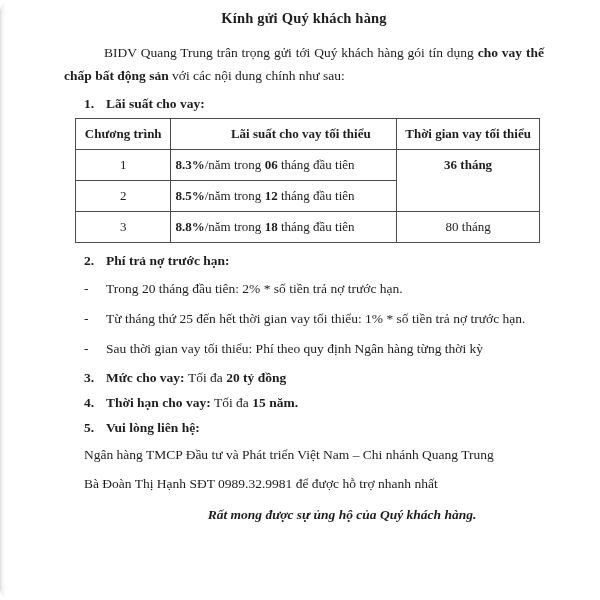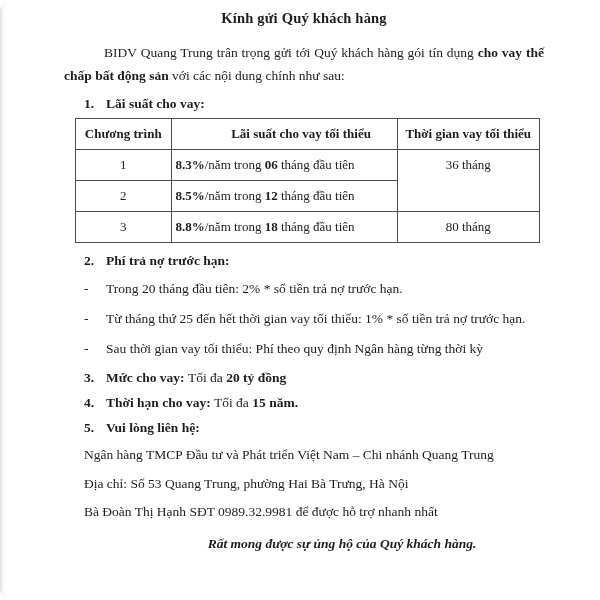--- a/index.html
+++ b/index.html
@@ -60,20 +60,21 @@
   .rates-table th {
     font-weight: bold;
     font-size: 13px;
   }
   .rates-table td.rate-cell {
     text-align: left;
   }
   .rates-table td.term-span {
     vertical-align: top;
     padding-top: 7px;
+    font-weight: bold;
   }
   .bullet {
     display: flex;
     align-items: baseline;
     margin: 11px 0;
     line-height: 1.4;
   }
   .bullet .dash {
     flex: 0 0 22px;
     margin-left: 20px;
@@ -157,18 +158,17 @@
     <span class="num">4.</span>
     <span><span>Thời hạn cho vay:</span> <span class="plain">Tối đa</span> <b class="inline-bold">15 năm.</b></span>
   </div>
 
   <div class="num-item">
     <span class="num">5.</span>
     <span>Vui lòng liên hệ:</span>
   </div>
 
   <div class="contact-line">Ngân hàng TMCP Đầu tư và Phát triển Việt Nam – Chi nhánh Quang Trung</div>
-  <div class="contact-line">Địa chỉ: Số 53 Quang Trung, phường Hai Bà Trưng, Hà Nội</div>
   <div class="contact-line">Bà Đoàn Thị Hạnh SĐT 0989.32.9981 để được hỗ trợ nhanh nhất</div>
 
   <div class="closing">Rất mong được sự ủng hộ của Quý khách hàng.</div>
 
 </div>
 
 </body></html>

